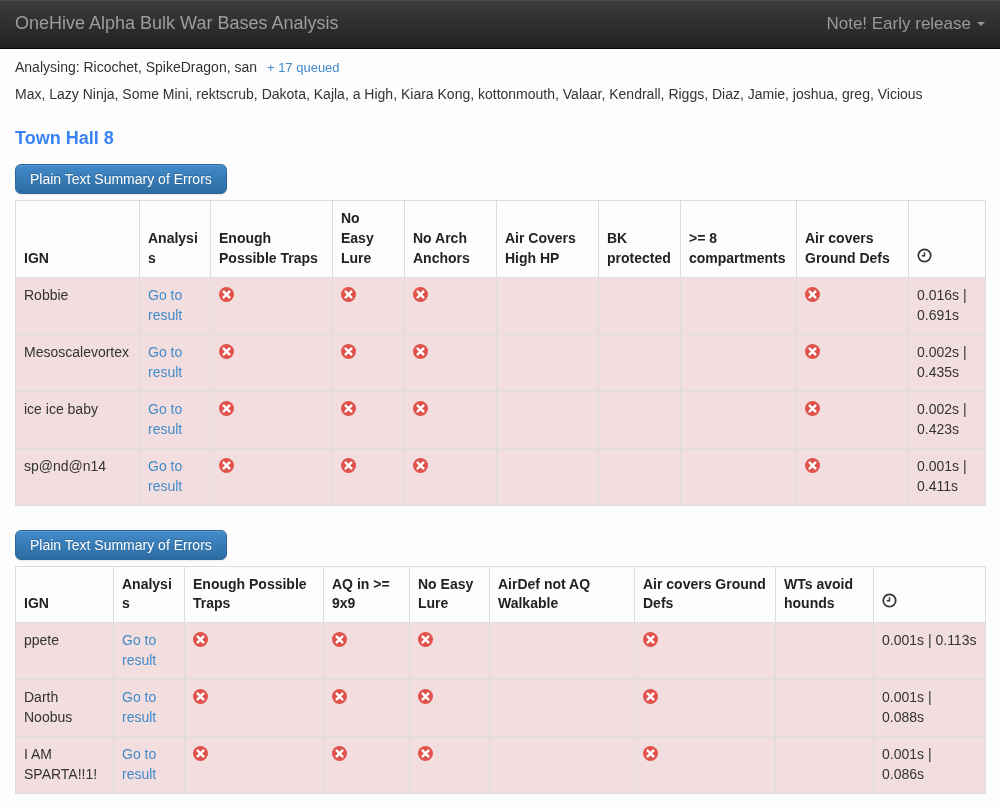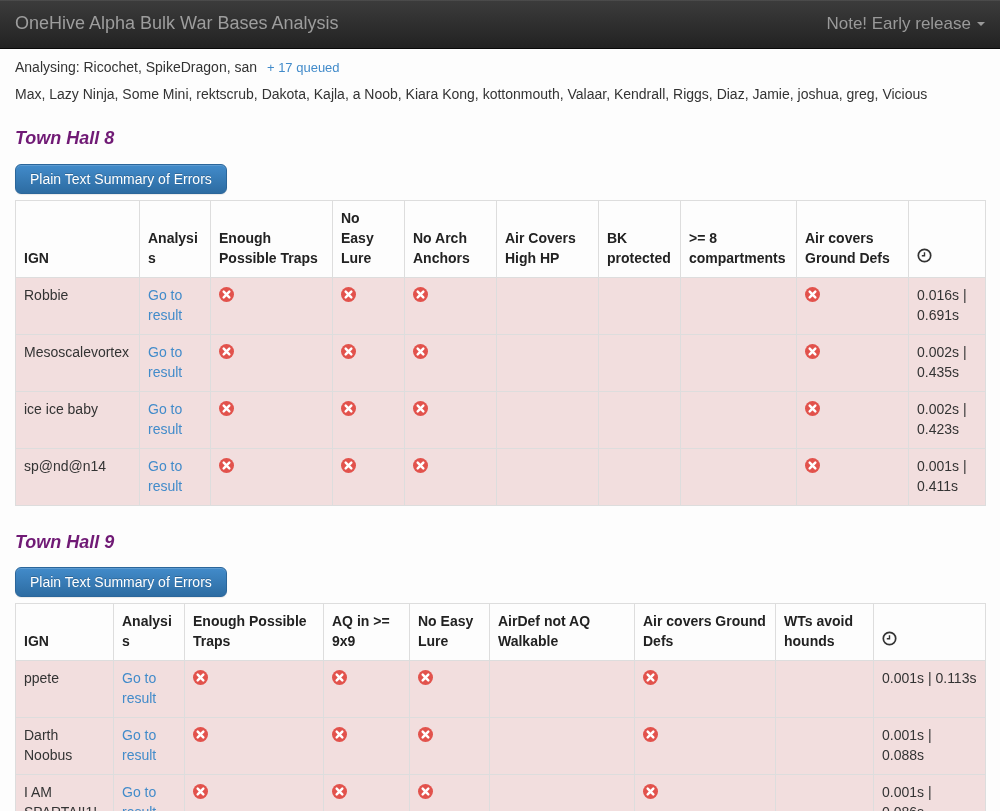--- a/index.html
+++ b/index.html
@@ -47,21 +47,21 @@
   .container { padding: 0 15px; }
   .analysing-line { margin-top: 9px; font-size: 14px; }
   .queued-link {
     color: var(--accent, #428bca);
     font-size: 13px;
     text-decoration: none;
     margin-left: 6px;
     cursor: pointer;
   }
   .queued-names { margin-top: 7px; font-size: 14px; }
-  h4.section-title { font-size: 18px; font-weight: bold; margin: 21px 0 12px; color: #701a75; font-style: italic; }
+  h4.section-title { font-size: 18px; font-weight: bold; margin: 21px 0 12px; color: #3b82f6; }
   .btn-primary {
     display: inline-block;
     font-family: inherit;
     font-size: 14px;
     color: #fff;
     background: linear-gradient(to bottom, #428bca 0%, #2d6ca2 100%);
     border: 1px solid #2b669a;
     border-radius: 6px;
     padding: 6px 14px;
     margin-bottom: 6px;
@@ -117,21 +117,21 @@
     <span class="caret"></span>
   </div>
 </div>
 
 <div class="container">
 
   <div class="analysing-line">
     <span>Analysing: Ricochet, SpikeDragon, san</span>
     <a class="queued-link">+ 17 queued</a>
   </div>
-  <div class="queued-names">Max, Lazy Ninja, Some Mini, rektscrub, Dakota, Kajla, a Noob, Kiara Kong, kottonmouth, Valaar, Kendrall, Riggs, Diaz, Jamie, joshua, greg, Vicious</div>
+  <div class="queued-names">Max, Lazy Ninja, Some Mini, rektscrub, Dakota, Kajla, a High, Kiara Kong, kottonmouth, Valaar, Kendrall, Riggs, Diaz, Jamie, joshua, greg, Vicious</div>
 
   <h4 class="section-title">Town Hall 8</h4>
   <button class="btn-primary">Plain Text Summary of Errors</button>
   <table class="error-table">
       <colgroup>
         <col style="width: 124px;">
         <col style="width: 71px;">
         <col style="width: 122px;">
         <col style="width: 72px;">
         <col style="width: 92px;">
@@ -251,21 +251,20 @@
           <td></td>
           <td><span class="error-badge"><svg width="15" height="15" viewBox="0 0 15 15">
                 <circle cx="7.5" cy="7.5" r="7.5" fill="#e2524c"></circle>
                 <path d="M4.7 4.7 L10.3 10.3 M10.3 4.7 L4.7 10.3" stroke="#fff" stroke-width="2.5" stroke-linecap="round"></path>
               </svg></span></td>
           <td>0.001s | 0.411s</td>
         </tr>
       </tbody>
     </table>
 
-  <h4 class="section-title">Town Hall 9</h4>
   <button class="btn-primary">Plain Text Summary of Errors</button>
   <table class="error-table">
       <colgroup>
         <col style="width: 98px;">
         <col style="width: 71px;">
         <col style="width: 139px;">
         <col style="width: 86px;">
         <col style="width: 80px;">
         <col style="width: 145px;">
         <col style="width: 141px;">

